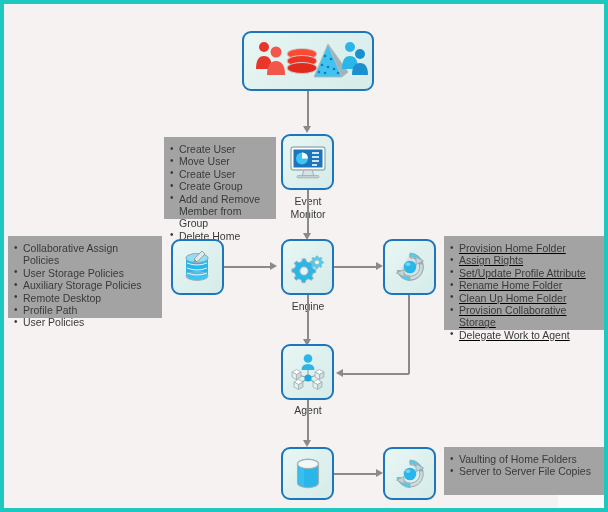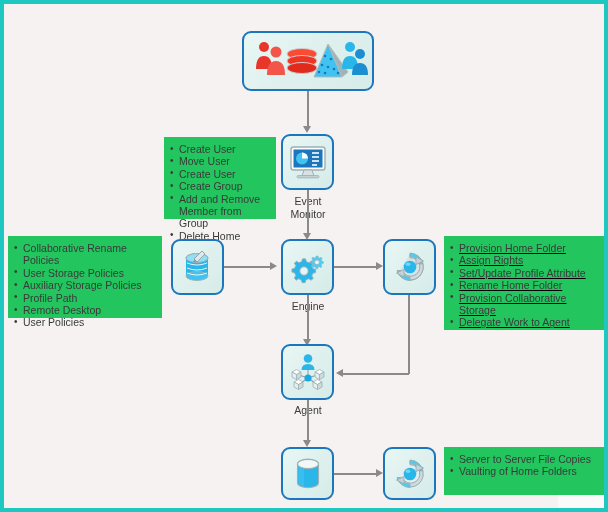--- a/index.html
+++ b/index.html
@@ -34,21 +34,21 @@
     font-size:10.5px;color:#3a3a3a;line-height:12.5px;
     white-space:pre-line;
   }
   .title{
     position:absolute;text-align:center;font-size:11px;color:#3a3a3a;margin-top:32px;
   }
 
   
   .listbox{
     position:absolute;box-sizing:border-box;
-    background:#22c55e;
+    background:#a3a3a3;
     padding:6px 8px 6px 6px;
   }
   .listbox ul{margin:0;padding:0;list-style:none;}
   .listbox li{
     font-size:10.5px;color:#3a3a3a;line-height:12.4px;
     padding-left:9px;position:relative;
     white-space:pre-line;
   }
   .listbox li:before{
     content:"\2022";position:absolute;left:0;top:-0.5px;color:#3a3a3a;font-size:10px;
@@ -149,25 +149,25 @@
     </span>
   </div>
   <div class="nlabel" style="left:278px;top:191px;width:52px;">Event
 Monitor</div>
 
   <div class="conn vline" style="left:303px;top:186px;height:47px;"></div>
   <div class="arrow down" style="left:299px;top:229px;"></div>
 
   <div class="listbox" style="left:4px;top:232px;width:154px;height:82px;">
     <ul>
-      <li>Collaborative Rename Policies</li>
+      <li>Collaborative Assign Policies</li>
       <li>User Storage Policies</li>
       <li>Auxiliary Storage Policies</li>
+      <li>Remote Desktop</li>
       <li>Profile Path</li>
-      <li>Remote Desktop</li>
       <li>User Policies</li>
     </ul>
   </div>
 
   <div class="node" style="left:167px;top:235px;width:53px;height:56px;">
     <span>
       <svg width="32" height="34" viewBox="0 0 32 34">
         <g fill="#3fc3f0" stroke="#9db0b5" stroke-width="1">
           <ellipse cx="15" cy="8" rx="11" ry="4.4"></ellipse>
           <rect x="4" y="8" width="22" height="18" fill="#2bb6ea" stroke="none"></rect>
@@ -226,20 +226,21 @@
       </svg>
     </span>
   </div>
 
   <div class="listbox" style="left:440px;top:232px;width:164px;height:94px;text-decoration:underline;">
     <ul>
       <li>Provision Home Folder</li>
       <li>Assign Rights</li>
       <li>Set/Update Profile Attribute</li>
       <li>Rename Home Folder</li>
+      <li>Clean Up Home Folder</li>
       <li>Provision Collaborative Storage</li>
       <li>Delegate Work to Agent</li>
     </ul>
   </div>
 
   <div class="conn vline" style="left:404px;top:291px;height:79px;"></div>
   <div class="conn hline" style="left:338px;top:369px;width:67px;"></div>
   <div class="arrow left" style="left:332px;top:365px;"></div>
 
   <div class="node" style="left:277px;top:340px;width:53px;height:56px;">
@@ -309,18 +310,18 @@
         <polygon points="3.5,22 11,18.5 11,26" fill="#c6d3d7" stroke="#9aabb0" stroke-width="0.9"></polygon>
         <polygon points="30.5,10 23,13.5 23,6" fill="#c6d3d7" stroke="#9aabb0" stroke-width="0.9"></polygon>
         <circle cx="17" cy="16" r="6.3" fill="#2bb6ea"></circle>
         <ellipse cx="15" cy="13.2" rx="2.6" ry="1.8" fill="#7fdcf7" opacity="0.85"></ellipse>
       </svg>
     </span>
   </div>
 
   <div class="listbox" style="left:440px;top:443px;width:164px;height:48px;">
     <ul>
+      <li>Vaulting of Home Folders</li>
       <li>Server to Server File Copies</li>
-      <li>Vaulting of Home Folders</li>
     </ul>
   </div>
 
 </div>
 
 </body></html>

